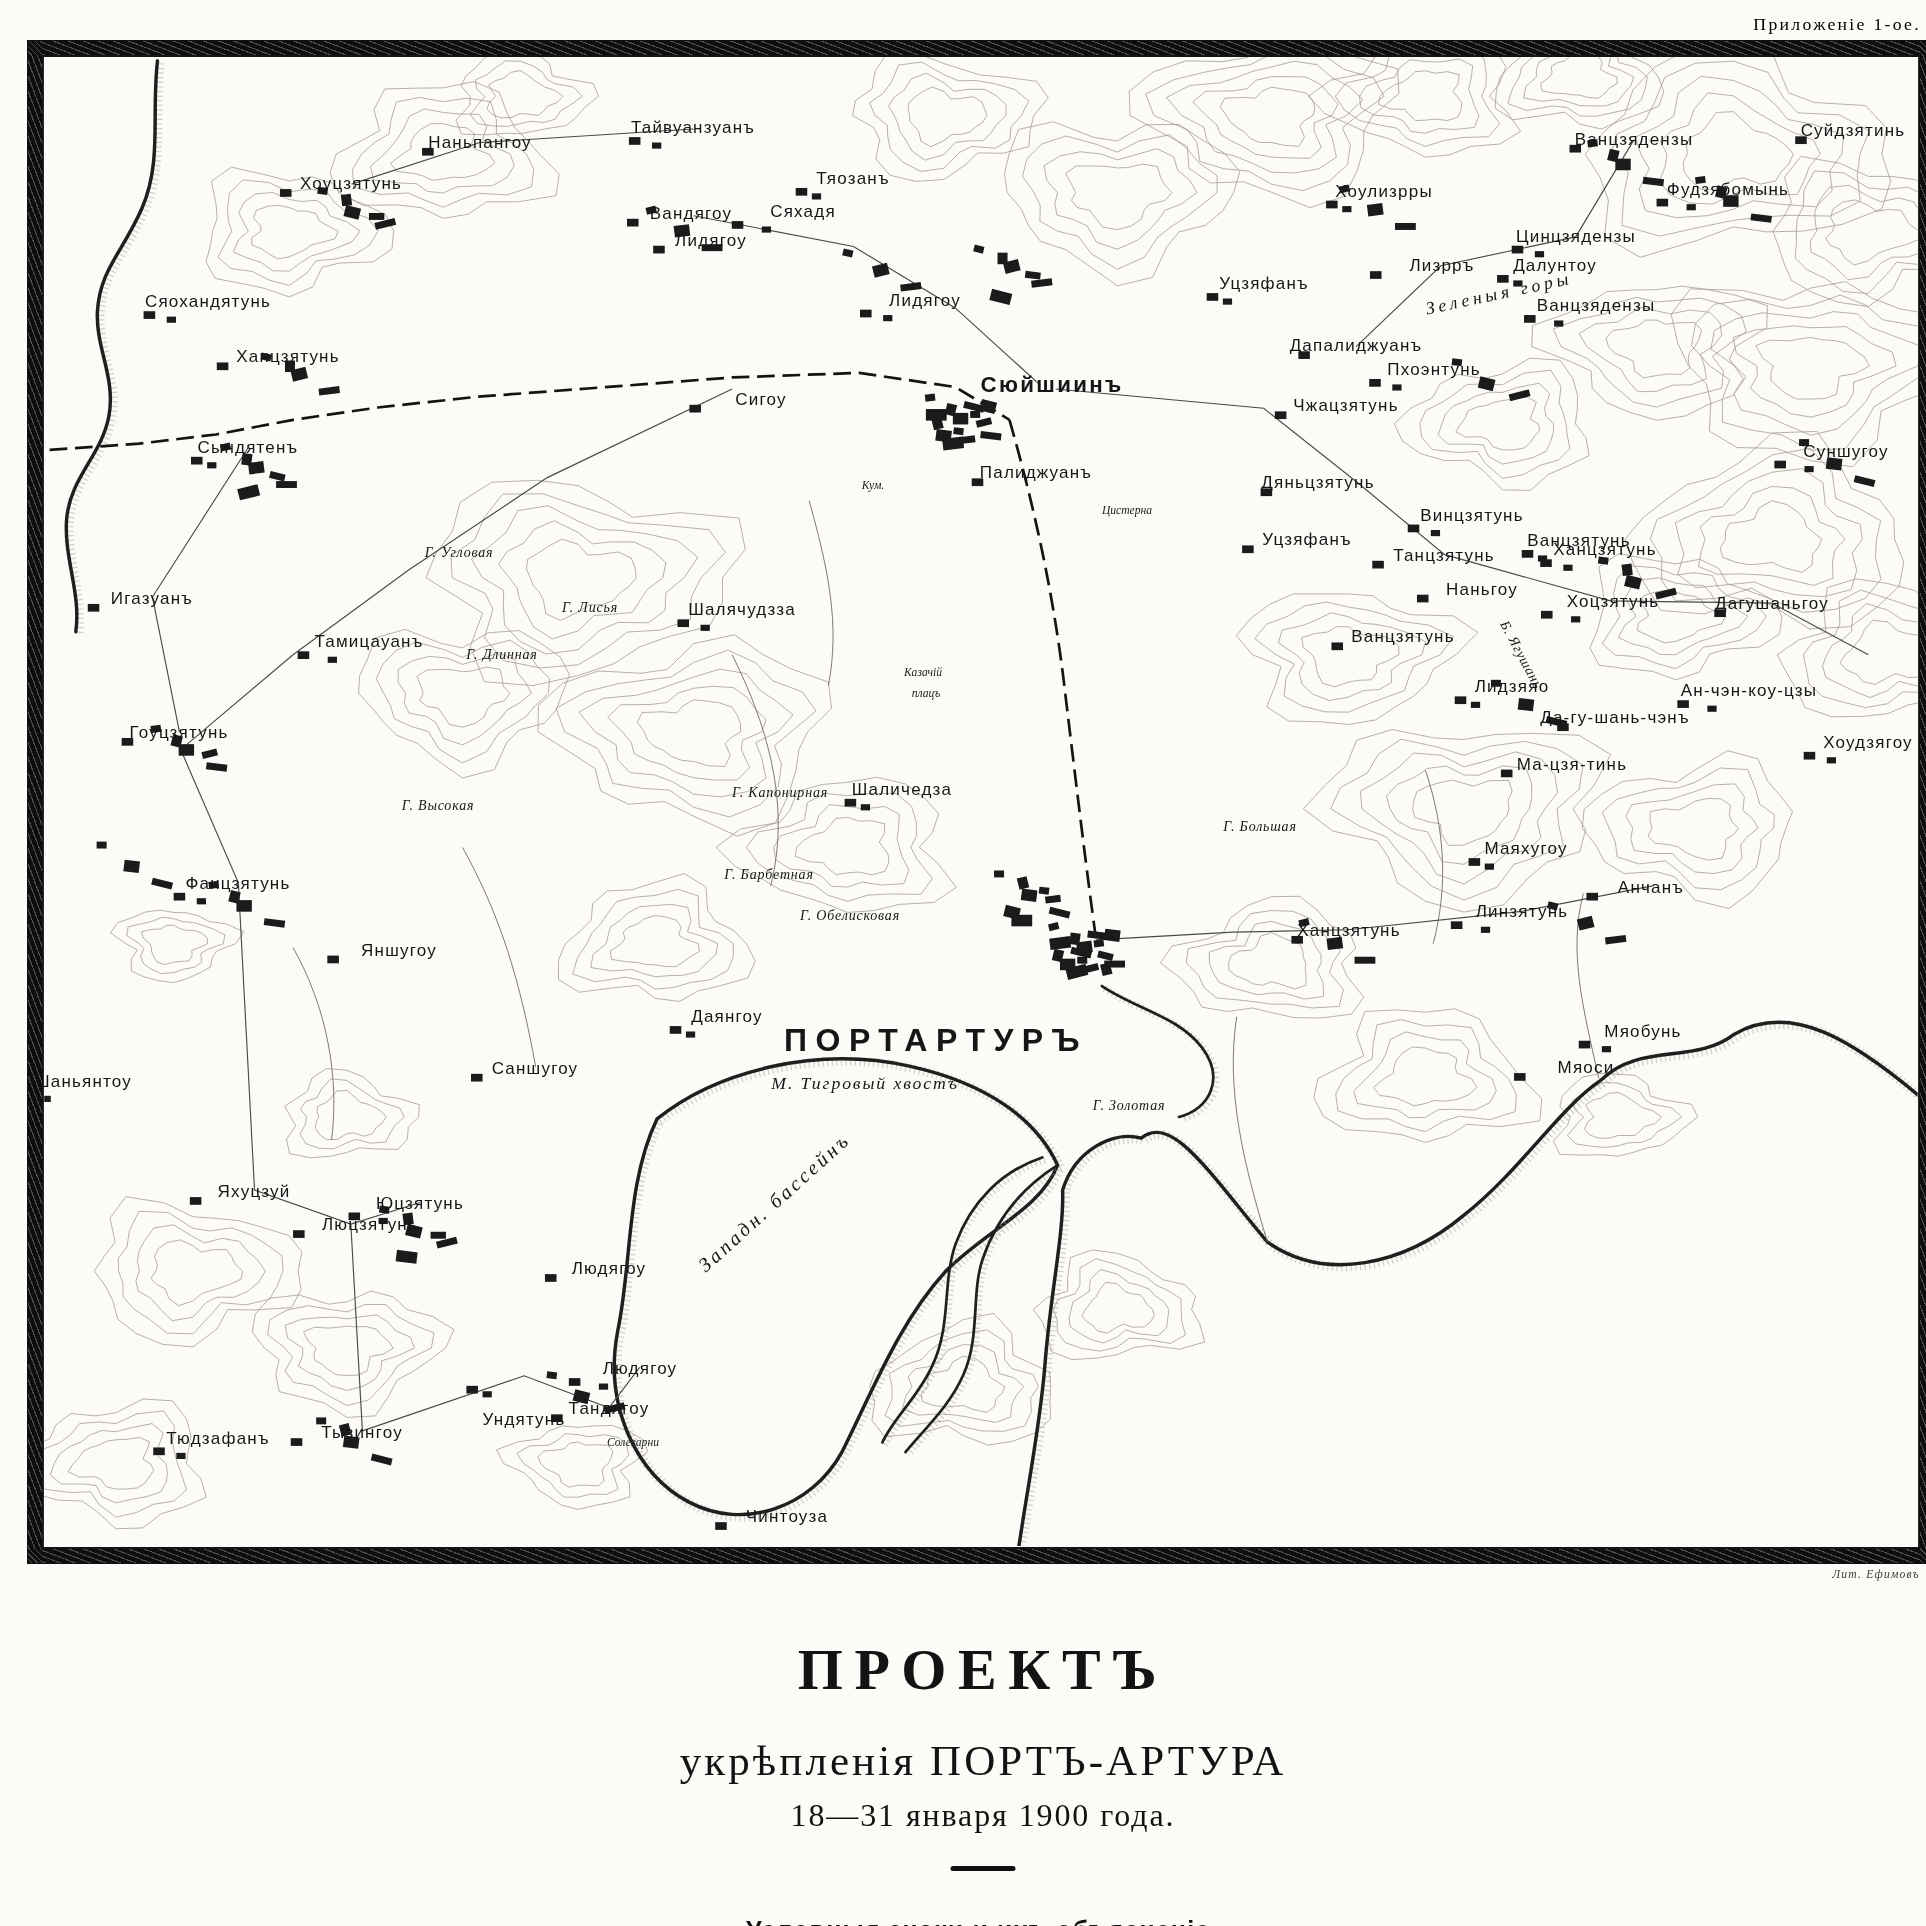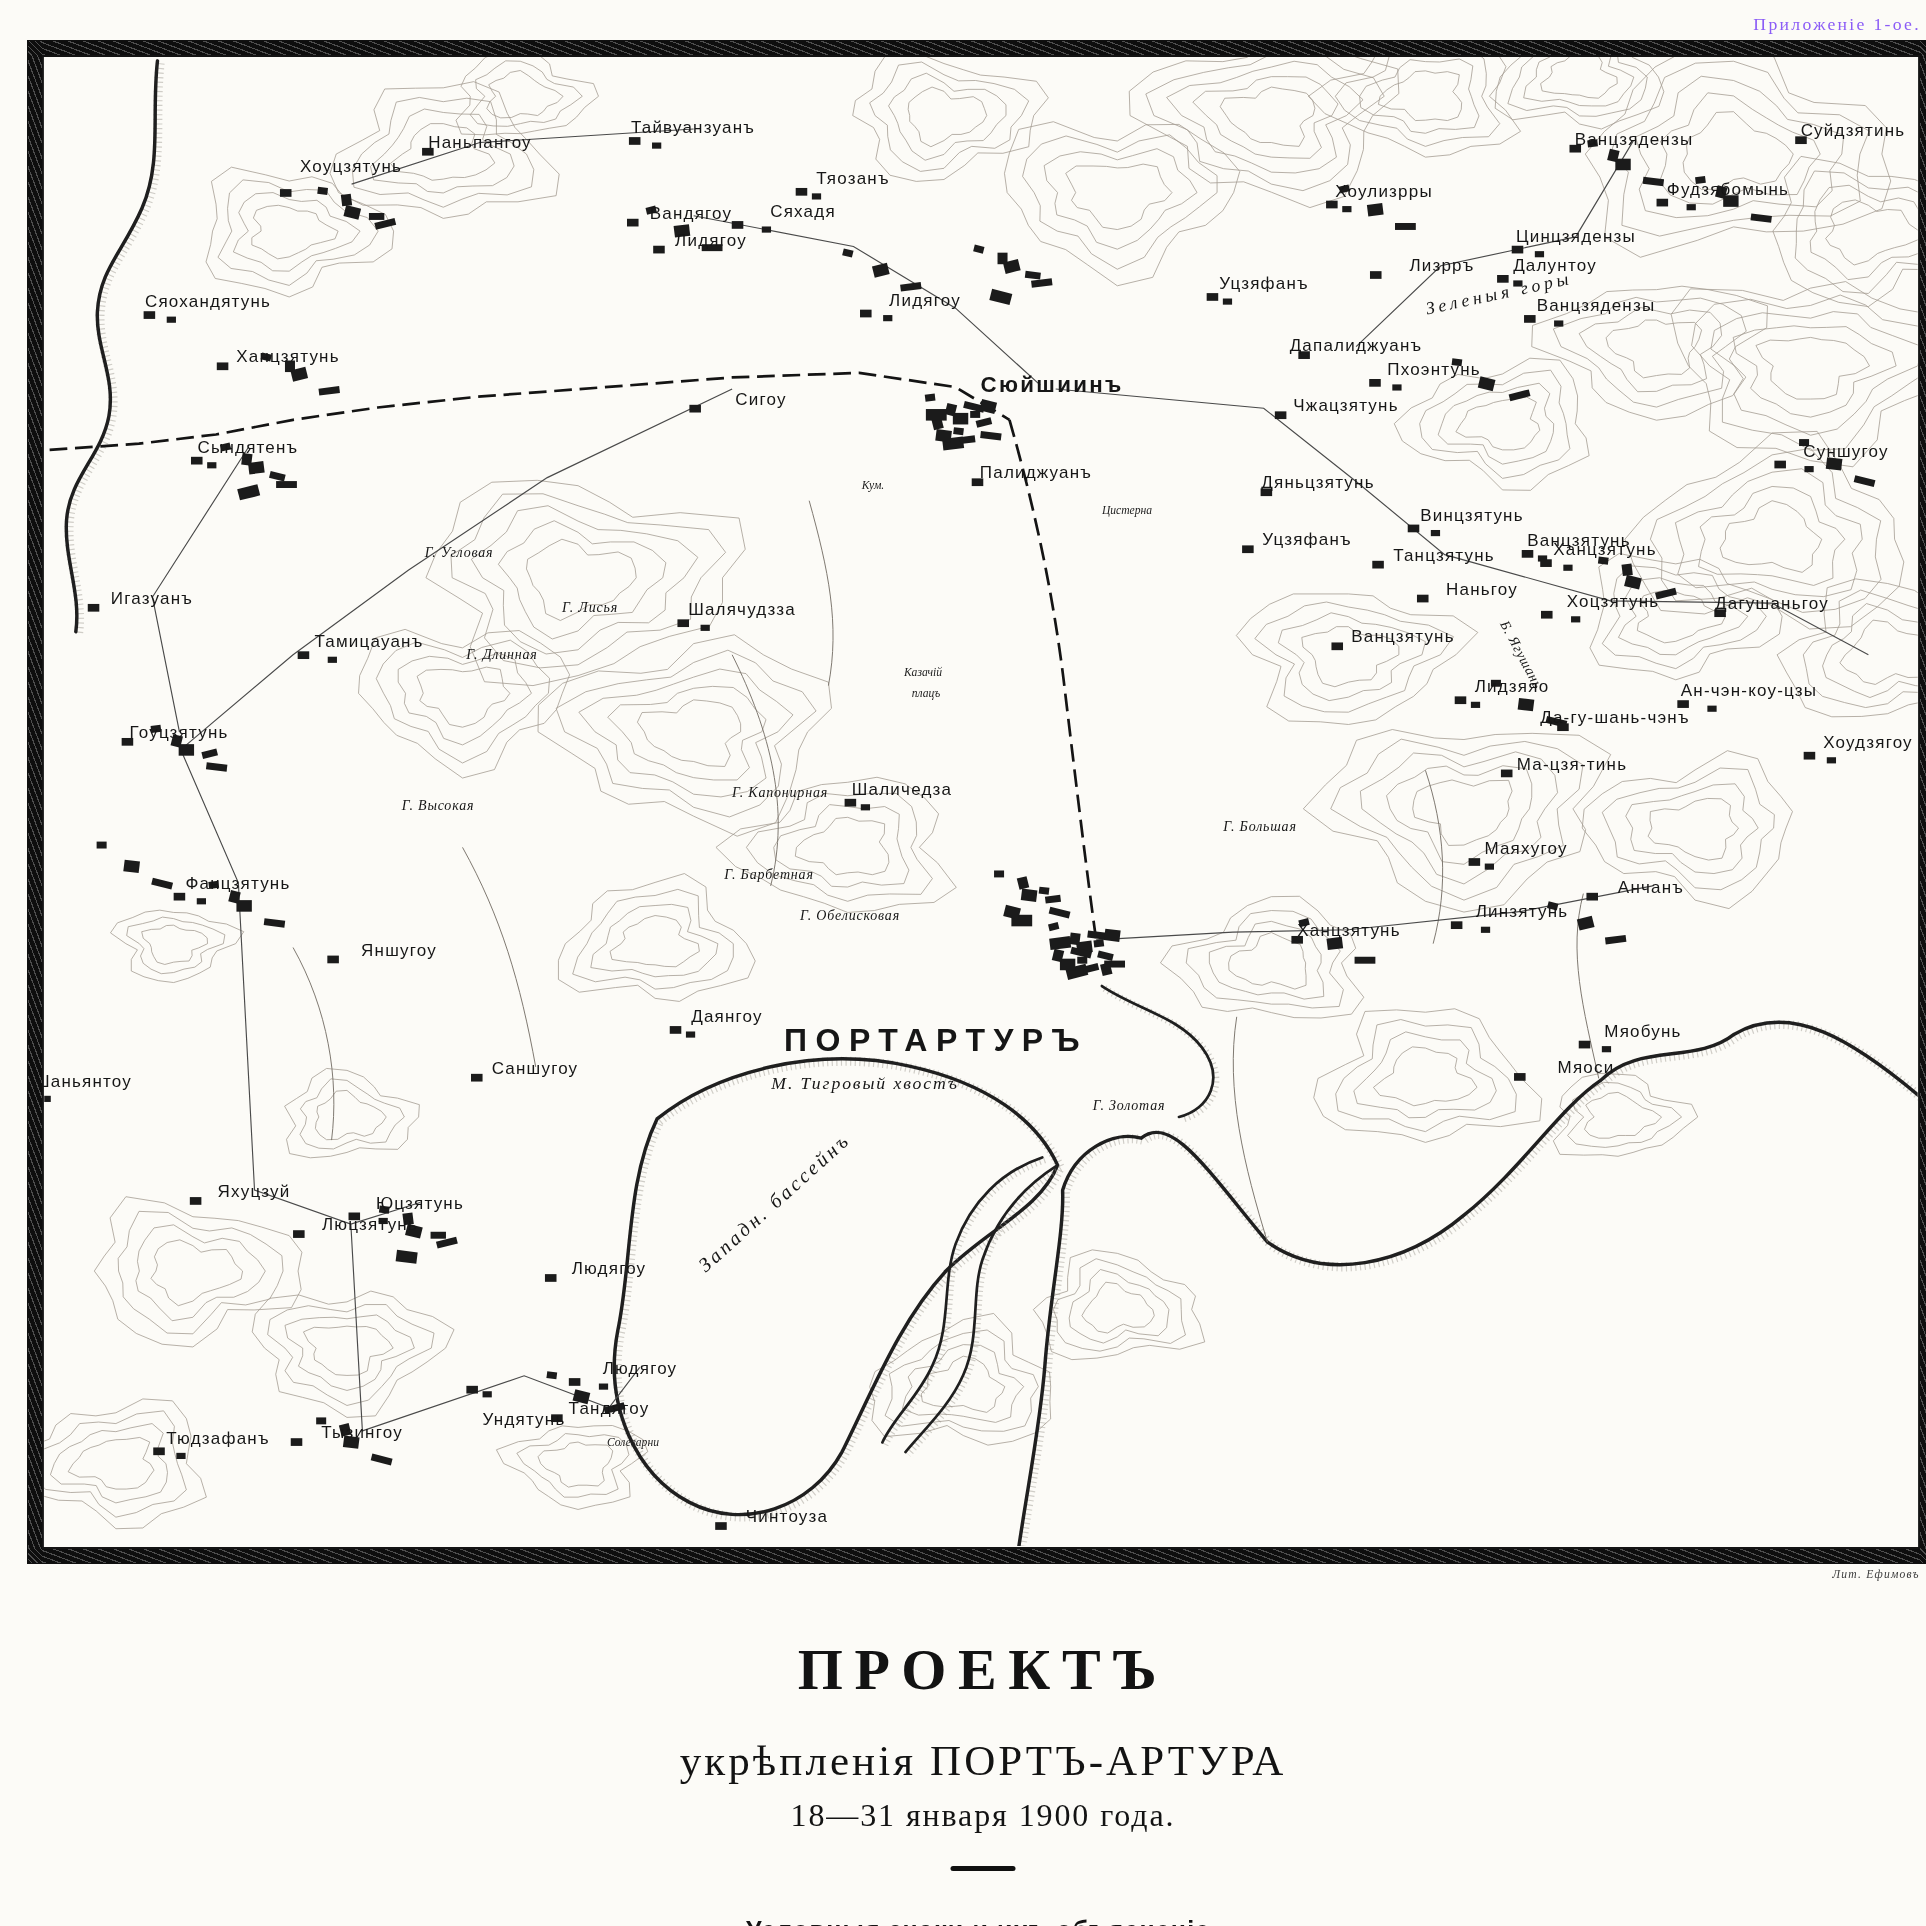--- a/index.html
+++ b/index.html
@@ -1,20 +1,20 @@
 <!DOCTYPE html>
 <html style="font-size:6.2px"><head>
 <meta charset="utf-8">
 <style>
   html,body{margin:0;padding:0;background:#efede8;}
   #page{position:relative;width:1965px;height:2259px;background:#fcfbf7;overflow:hidden;
         font-family:"Liberation Serif",serif;color:#131313;}
 
   
-  #corner-note{position:absolute;top:16px;right:44px;font:17.7px/1 "Liberation Serif",serif;letter-spacing:2.3px;color:#8b5cf6;}
+  #corner-note{position:absolute;top:16px;right:44px;font:17.7px/1 "Liberation Serif",serif;letter-spacing:2.3px;color:#000000;}
   #signature{position:absolute;left:1876px;top:1569px;transform:translateX(-50%);
              font:italic 11.6px/1 "Liberation Serif",serif;color:#3b3b3b;letter-spacing:1.2px;}
 
   
   #map-svg{position:absolute;left:0;top:0;z-index:1;}
   #map-frame{position:absolute;left:28px;top:41px;width:1906px;height:1522px;box-sizing:border-box;z-index:4;
              border:14px solid;pointer-events:none;
              border-image:repeating-linear-gradient(45deg,#0e0e0e 0 5.8px,#4d4d4d 5.8px 8px,#0e0e0e 8px 10.4px) 36;
              outline:1.5px solid #101010;box-shadow:inset 0 0 0 1.9px #141414;}
   #map-labels{position:absolute;left:0;top:0;width:1965px;height:1564px;z-index:3;pointer-events:none;}
@@ -459,21 +459,21 @@
           <rect x="2192" y="2074" width="30" height="20" fill="#1b1b1b"></rect>
           <rect x="2234" y="2088" width="24" height="16" fill="#1b1b1b"></rect>
         </g>
       </g>
     </svg>
 
   <div id="map-frame"></div>
   <div id="map-labels">
       <span class="map-label c-village" style="left: 480px; top: 142px;">Наньпангоу</span>
       <span class="map-label c-village" style="left: 693px; top: 127px;">Тайвуанзуанъ</span>
-      <span class="map-label c-village" style="left: 351px; top: 166px; text-align: center;">Хоуцзятунь</span>
+      <span class="map-label c-village" style="left: 351px; top: 183px; text-align: center;">Хоуцзятунь</span>
       <span class="map-label c-village" style="left: 853px; top: 178px;">Тяозанъ</span>
       <span class="map-label c-village" style="left: 691px; top: 213px;">Вандягоу</span>
       <span class="map-label c-village" style="left: 803px; top: 211px;">Сяхадя</span>
       <span class="map-label c-village" style="left: 711px; top: 240px;">Лидягоу</span>
       <span class="map-label c-village" style="left: 925px; top: 300px;">Лидягоу</span>
       <span class="map-label c-village" style="left: 761px; top: 399px;">Сигоу</span>
       <span class="map-label c-town" style="left: 1052px; top: 385px;">Сюйшиинъ</span>
       <span class="map-label c-village" style="left: 1036px; top: 472px;">Палиджуанъ</span>
       <span class="map-label c-note" style="left: 873px; top: 486px;">Кум.</span>
       <span class="map-label c-note" style="left: 1127px; top: 511px;">Цистерна</span>

